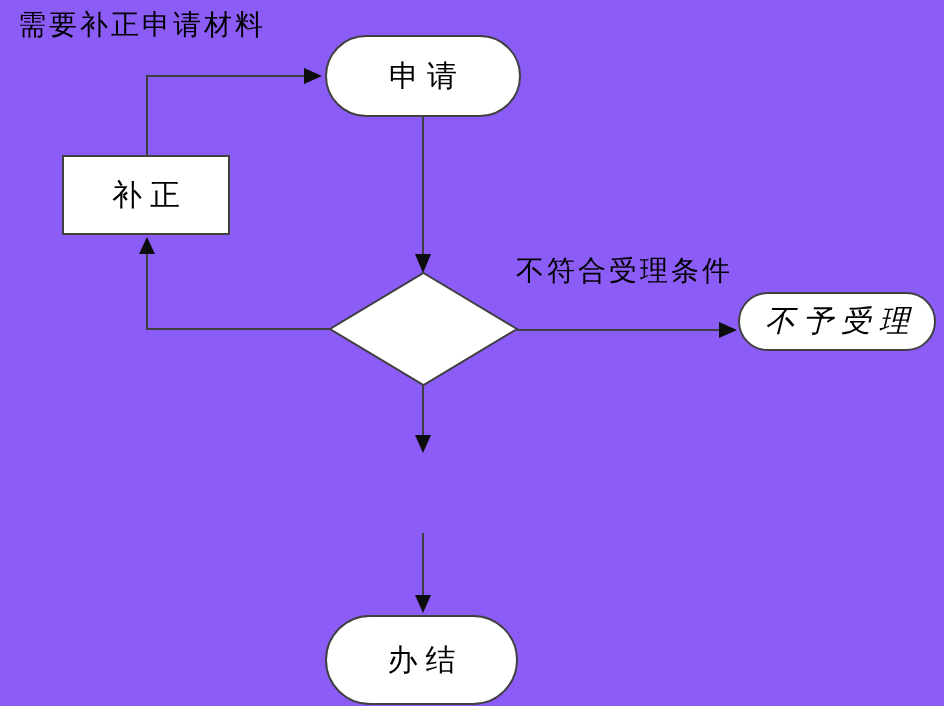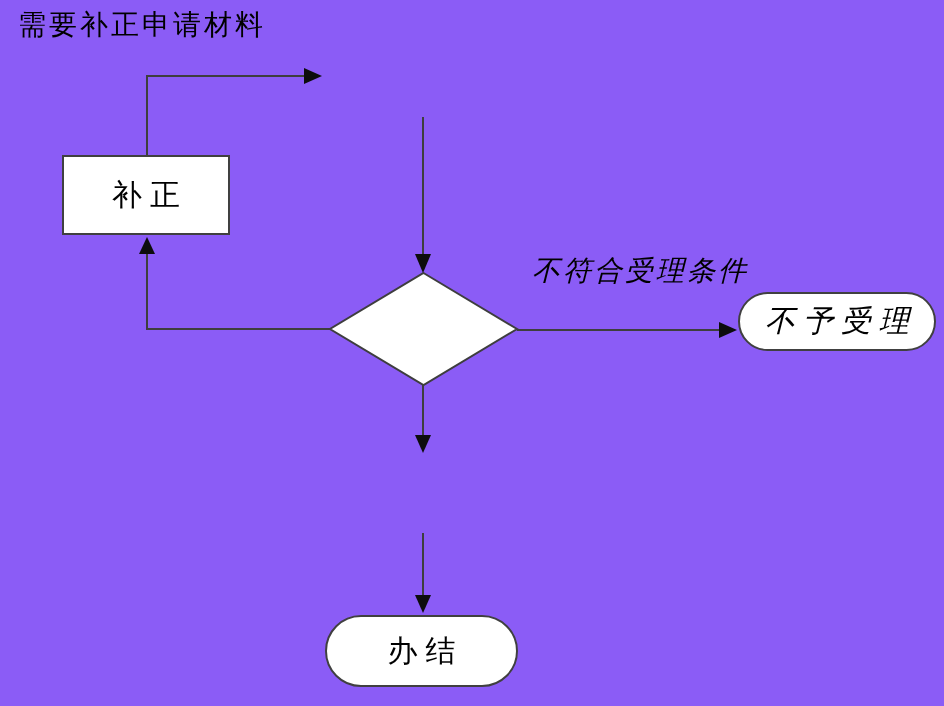--- a/index.html
+++ b/index.html
@@ -85,30 +85,33 @@
     <polygon class="arrowhead" points="423,453 415,435 431,435"></polygon>
 
     <line x1="423" y1="533" x2="423" y2="597"></line>
     <polygon class="arrowhead" points="423,613 415,595 431,595"></polygon>
 
     <polygon class="diamond" points="423.5,273 517,329 423.5,385 330,329"></polygon>
   </svg>
 
   <div class="note" style="left:18px; top:8px;">需要补正申请材料</div>
 
-  <div class="note" style="left:532px; top:254px;font-style:italic;">不符合受理条件</div>
+  <div class="note" style="left:516px; top:254px;">不符合受理条件</div>
 
+  <div class="node stadium" style="left:325px; top:35px; width:196px; height:82px;">
+    <span>申请</span>
+  </div>
 
   <div class="node" style="left:62px; top:155px; width:168px; height:80px;">
     <span>补正</span>
   </div>
 
 
   <div class="node stadium" style="left:738px; top:292px; width:198px; height:59px;font-style:italic;">
     <span>不予受理</span>
   </div>
 
 
-  <div class="node stadium" style="left:325px; top:615px; width:193px; height:72px;">
+  <div class="node stadium" style="left:325px; top:615px; width:193px; height:90px;">
     <span>办结</span>
   </div>
 
 </div>
 
 </body></html>

